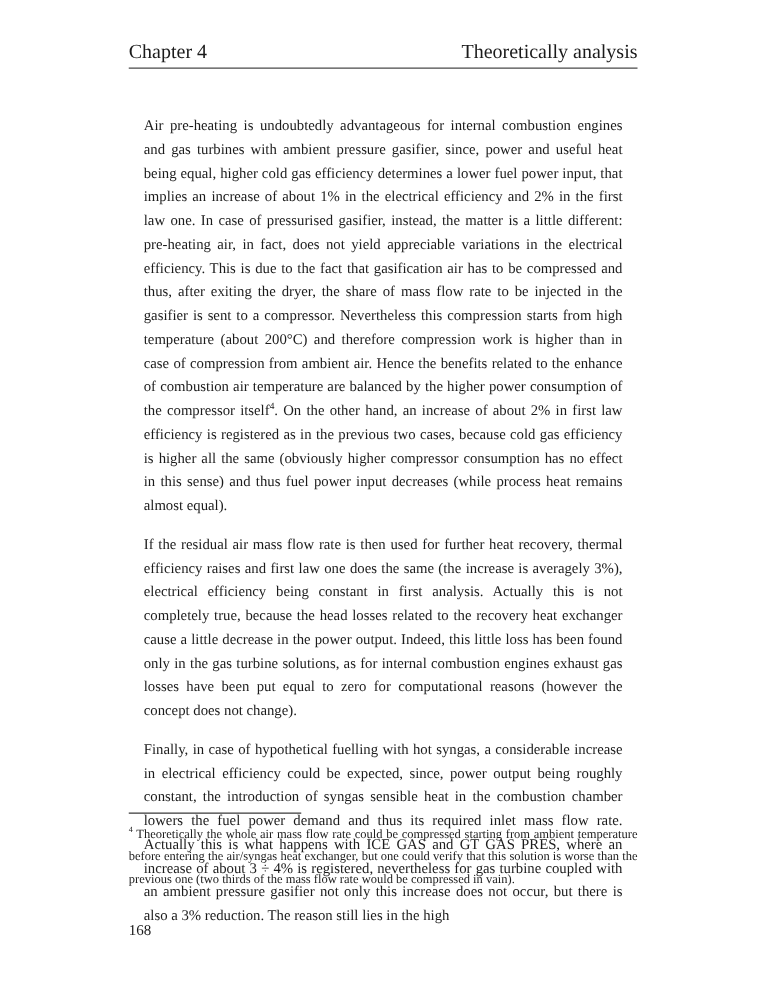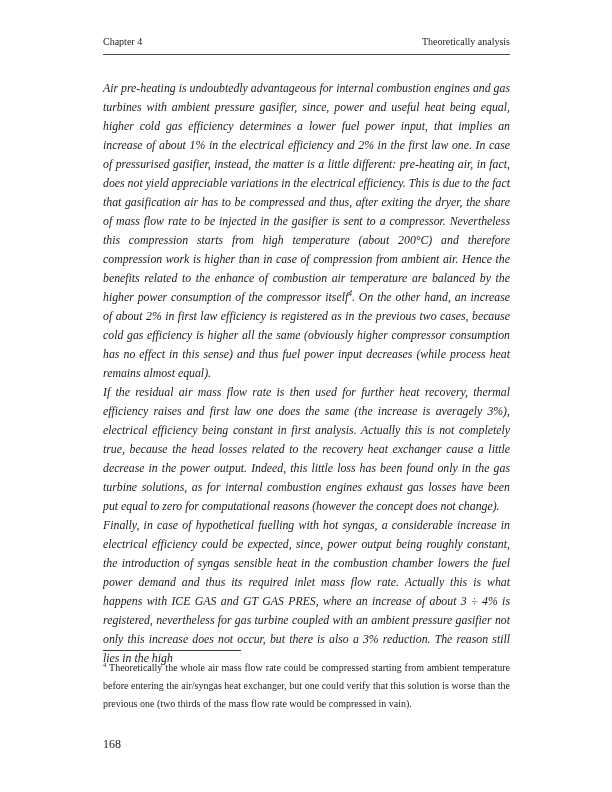--- a/index.html
+++ b/index.html
@@ -16,37 +16,36 @@
     color: #1b1b1b;
     overflow: hidden;
   }
   .header {
     position: absolute;
     left: 103px;
     right: 102px;
     top: 35px;
     display: flex;
     justify-content: space-between;
-    font-size: 10px;
+    font-size: 16px;
     line-height: 14px;
     padding-bottom: 5px;
     border-bottom: 1px solid #4a4a4a;
   }
   .content {
     position: absolute;
     left: 103px;
     right: 102px;
     top: 79px;
     font-size: 11.8px;
     line-height: 19px;
     text-align: justify;
   }
   .content p {
-    margin: 0;
-    font-style: italic;
+    margin: 12px;
   }
   sup.fnref {
     font-size: 7.5px;
     line-height: 0;
     vertical-align: super;
   }
   .footnote-sep {
     position: absolute;
     left: 103px;
     top: 650px;

